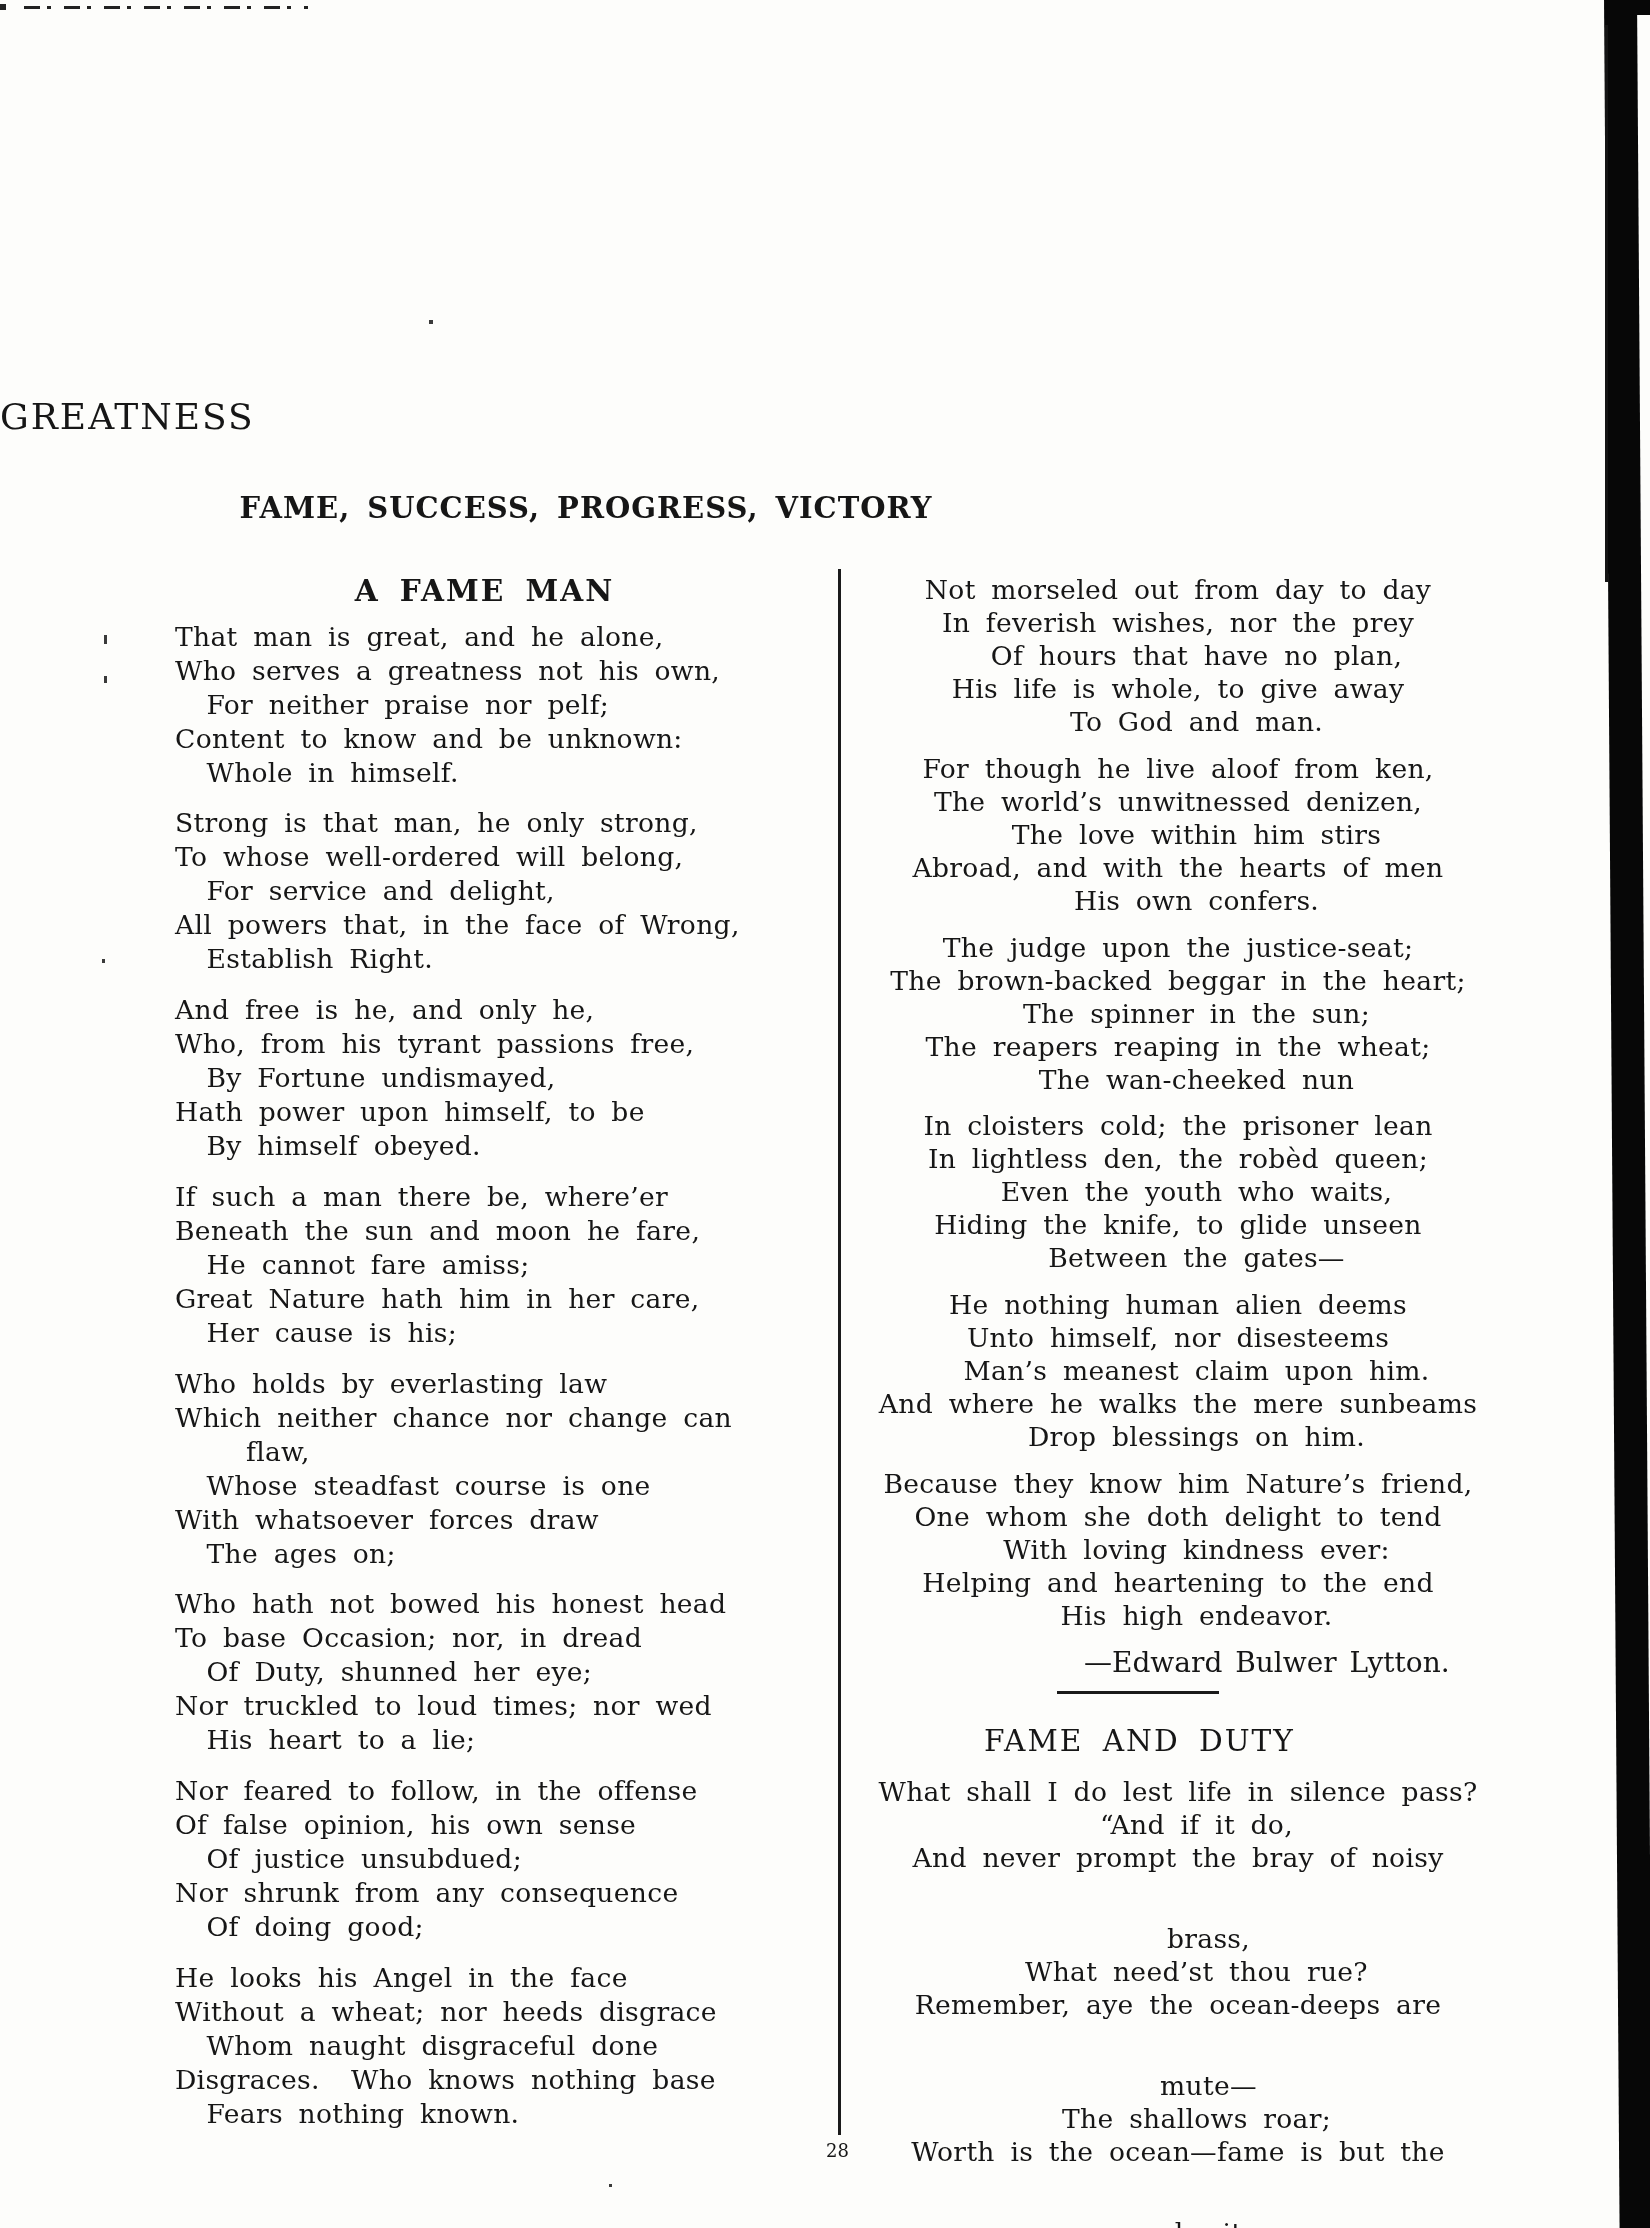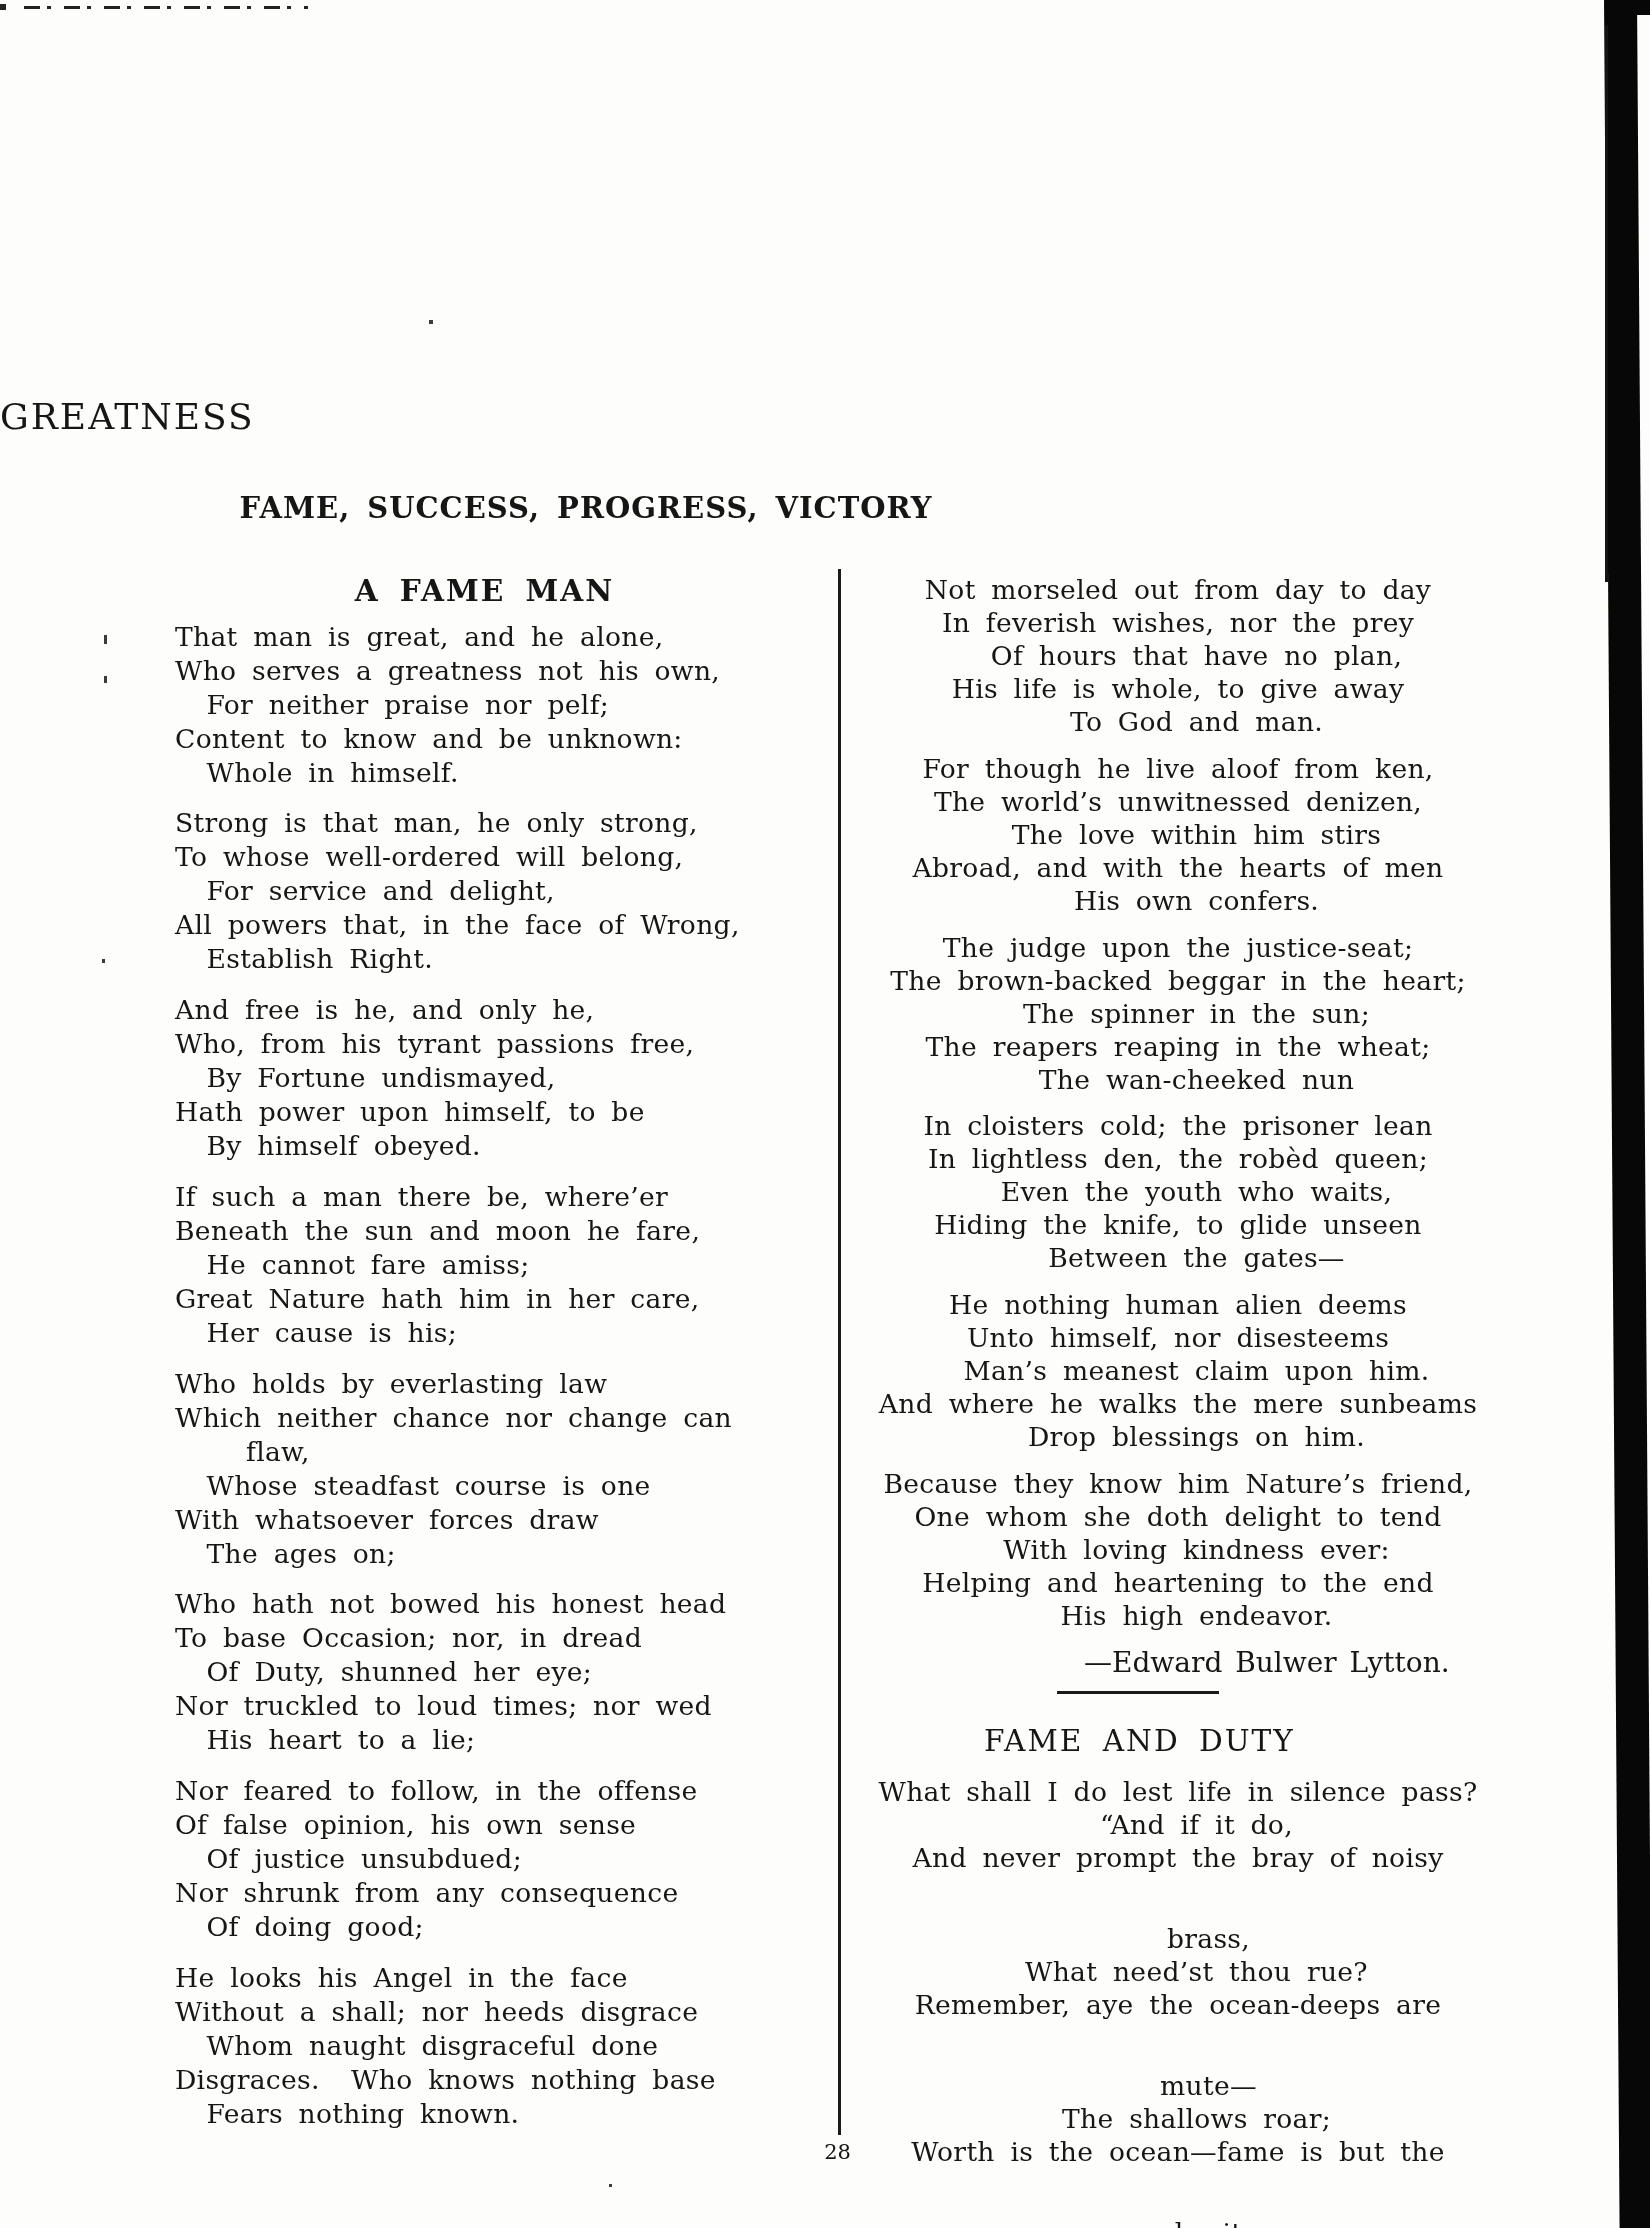--- a/index.html
+++ b/index.html
@@ -31,21 +31,21 @@
   .col-left .i1{padding-left:31.5px;}
   .col-left .i2{padding-left:71px;}
   .col-right .i1{padding-left:37px;}
   .col-right .i2{padding-left:61px;margin-top:48px;}
 
   .attribution{height:33px;line-height:33px;font-size:28px;padding-left:225px;word-spacing:3.9px;white-space:pre;}
   .section-divider{width:162px;height:3.9px;background:#1a1a1a;margin:11.8px 0 29.6px 198px;}
   .second-heading{font-size:29.6px;letter-spacing:2px;text-align:center;width:561px;height:35px;line-height:35px;margin-bottom:15.8px;font-weight:normal;word-spacing:7.9px;}
 
   .col-rule{position:absolute;left:838px;top:569px;width:3px;height:1566px;background:#1b1b1b;}
-  .page-number{position:absolute;top:2140px;left:808px;width:59px;text-align:center;font-size:21px;}
+  .page-number{position:absolute;top:2140px;left:808px;width:59px;text-align:center;font-size:18px;}
 
   .gutter-bar{position:absolute;left:1604px;top:-3.9px;width:32.5px;height:2238px;background:#070707;
     transform:skewX(0.4deg);transform-origin:top left;}
   .gutter-blob{position:absolute;left:1625px;top:0;width:25.6px;height:14.8px;background:#070707;}
   .gutter-line{position:absolute;left:1605px;top:24.6px;width:3px;height:557px;background:#141414;}
 
   .speck{position:absolute;background:#3a3a3a;}
   .speck-a{left:429px;top:320px;width:3.9px;height:3.9px;}
   .speck-b{left:104px;top:635px;width:3px;height:8.9px;}
   .speck-c{left:104px;top:676px;width:3px;height:6.9px;}
@@ -109,21 +109,21 @@
       </div>
       <div class="stanza">
         <div class="line i0">Nor feared to follow, in the offense</div>
         <div class="line i0">Of false opinion, his own sense</div>
         <div class="line i1">Of justice unsubdued;</div>
         <div class="line i0">Nor shrunk from any consequence</div>
         <div class="line i1">Of doing good;</div>
       </div>
       <div class="stanza">
         <div class="line i0">He looks his Angel in the face</div>
-        <div class="line i0">Without a shall; nor heeds disgrace</div>
+        <div class="line i0">Without a wheat; nor heeds disgrace</div>
         <div class="line i1">Whom naught disgraceful done</div>
         <div class="line i0">Disgraces.  Who knows nothing base</div>
         <div class="line i1">Fears nothing known.</div>
       </div>
     </div>
 </div>
 
 <div class="col col-right">
   <div class="poem">
       <div class="stanza">

